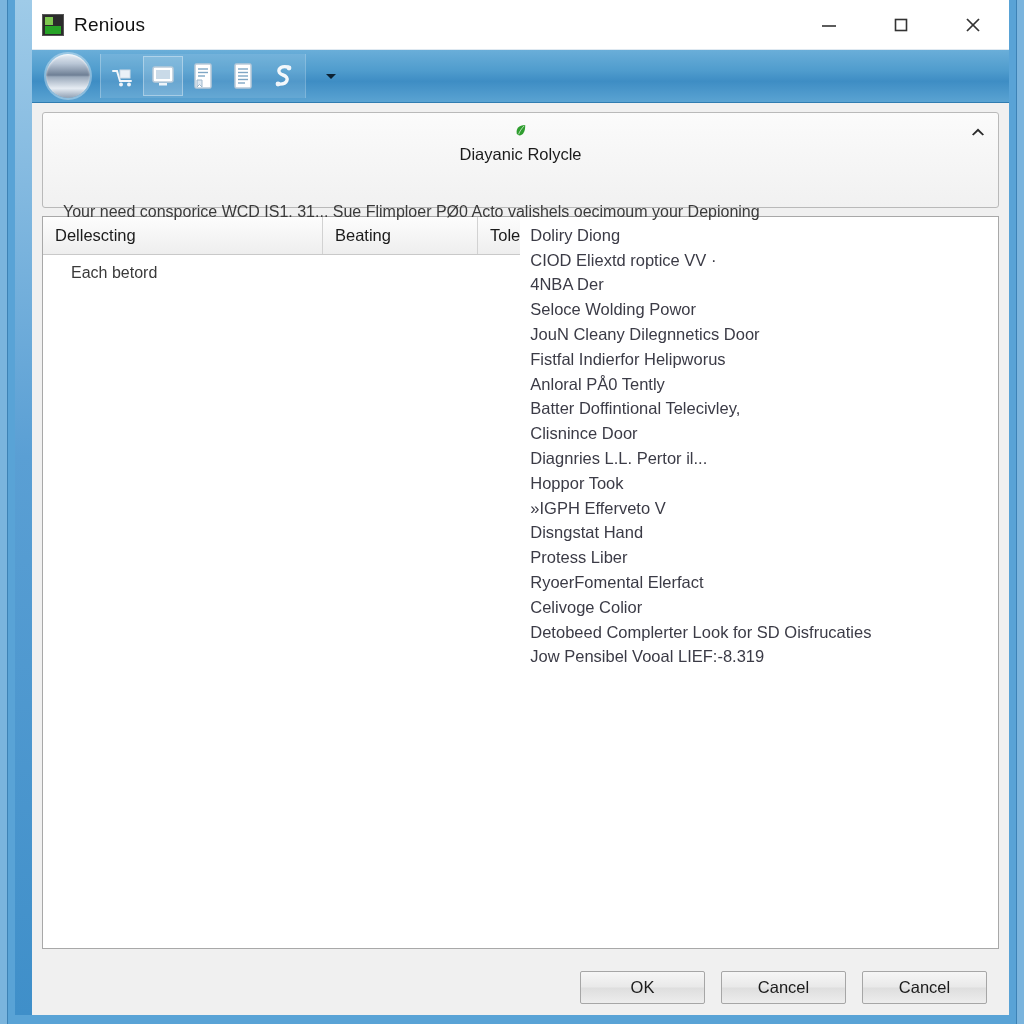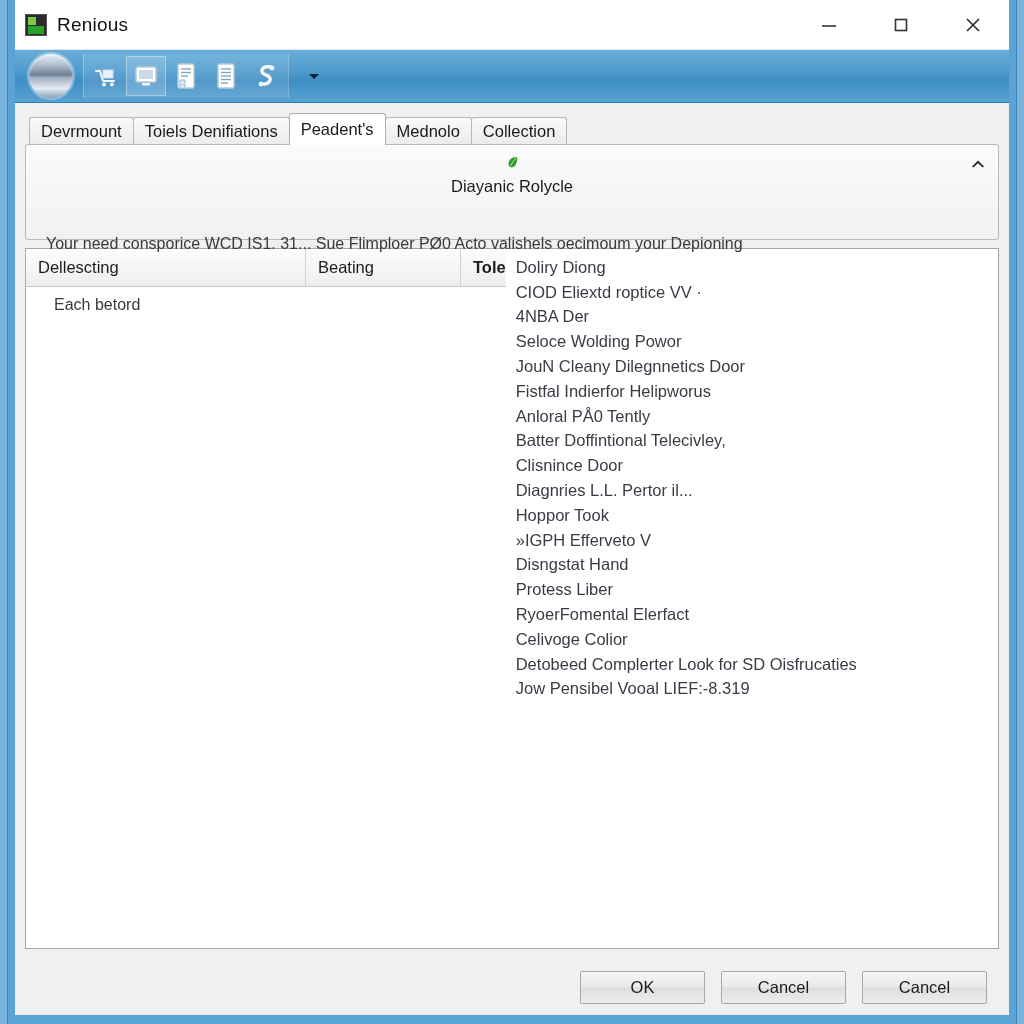--- a/index.html
+++ b/index.html
@@ -22,20 +22,21 @@
     top: 0px;
     width: 1008px;
     height: 1024px;
     background: linear-gradient(to bottom, #9fcbe8 0%, #5a9fd4 45%, #3f8fc9 100%);
     border-left: 7px solid #59a3d6;
     border-right: 7px solid #59a3d6;
     border-bottom: 9px solid #59a3d6;
     box-shadow: 0 0 0 1px #3d82b5;
     display: flex;
     flex-direction: column;
+    padding-left: 17px;
   }
 
   
   .titlebar {
     height: 50px;
     background: #ffffff;
     display: flex;
     align-items: center;
     flex: none;
     border-bottom: 1px solid #dfe9f1;
@@ -236,21 +237,21 @@
   .lh-cell {
     display: flex;
     align-items: center;
     padding-left: 12px;
     font-size: 16.5px;
     color: #1b1b1b;
     border-right: 1px solid #d2d2d2;
   }
   .lh-cell.c0 { width: 280px; }
   .lh-cell.c1 { width: 155px; }
-  .lh-cell.c2 { flex: 1; border-right: none; font-weight: bold; }
+  .lh-cell.c2 { flex: 1; border-right: none; }
   .list-rows {
     flex: 1;
     overflow: hidden;
     padding-top: 6px;
     border-radius: 6px;
   }
   .row {
     display: flex;
     height: 24.8px;
     align-items: center;
@@ -363,37 +364,20 @@
     </div>
     <div class="tool-caret">
       <svg width="12" height="8" viewBox="0 0 12 8">
           <path d="M1 2 L6 7 L11 2 Z" fill="#0d2233"></path>
         </svg>
     </div>
   </div>
 
   <div class="dialog-body">
 
-    <div class="tabstrip">
-      <div class="tab">
-        <span>Devrmount</span>
-      </div>
-      <div class="tab">
-        <span>Toiels Denifiations</span>
-      </div>
-      <div class="tab active">
-        <span>Peadent's</span>
-      </div>
-      <div class="tab">
-        <span>Mednolo</span>
-      </div>
-      <div class="tab">
-        <span>Collection</span>
-      </div>
-    </div>
 
     <div class="infopanel">
       <div class="info-head">
         <svg class="leaf-icon" viewBox="0 0 16 16">
           <path d="M13 2 C6 2 3 6 4 11 C5 14 9 14 11 11 C13 8 13 5 13 2 Z" fill="#2f9e2f"></path>
           <path d="M12 3 C9 6 7 9 6 12" stroke="#ffffff" stroke-width="1" fill="none" opacity=".7"></path>
         </svg>
         <div class="info-title">Diayanic Rolycle</div>
       </div>
       <div class="info-line">Your need consporice WCD IS1. 31... Sue Flimploer PØ0 Acto valishels oecimoum your Depioning</div>

